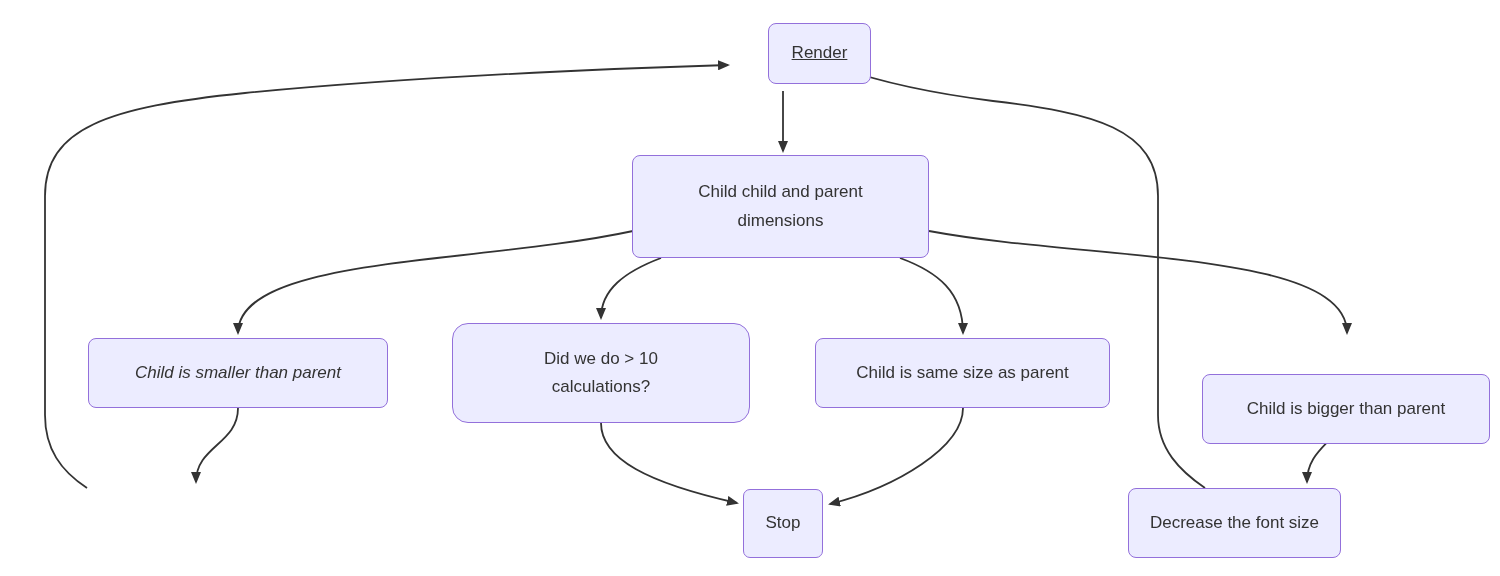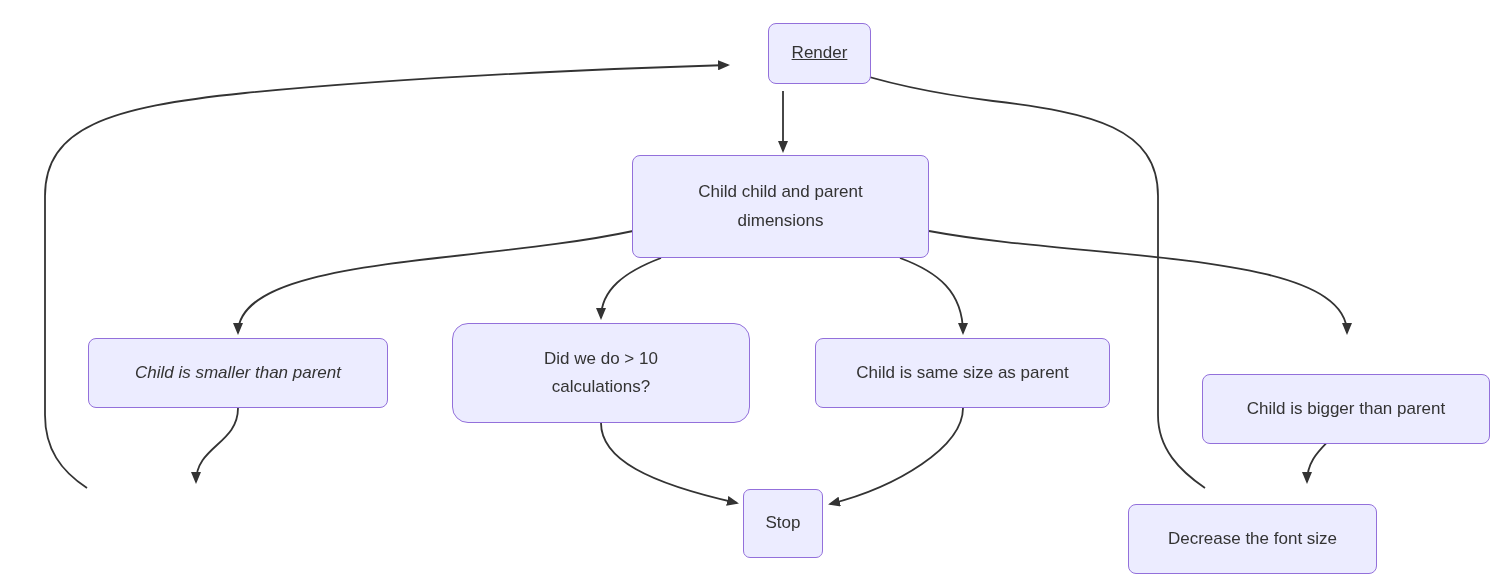--- a/index.html
+++ b/index.html
@@ -50,21 +50,21 @@
   }
   
   #node-render      { left: 768px;  top: 23px;  width: 103px; height: 61px; text-decoration: underline;  }
   #node-check       { left: 632px;  top: 155px; width: 297px; height: 103px; }
   #node-smaller     { left: 88px;   top: 338px; width: 300px; height: 70px; font-style: italic;  }
   #node-calculations{ left: 452px;  top: 323px; width: 298px; height: 100px; border-radius: 16px; }
   #node-same        { left: 815px;  top: 338px; width: 295px; height: 70px;  }
   #node-bigger      { left: 1202px; top: 338px; width: 288px; height: 70px; margin-top: 36px;  }
   #node-increase    { left: 22px;   top: 488px; width: 240px; height: 70px;  }
   #node-stop        { left: 743px;  top: 489px; width: 80px;  height: 69px; border-radius: 7px;  }
-  #node-decrease    { left: 1128px; top: 488px; width: 249px; height: 70px; margin-top: 16px;  }
+  #node-decrease    { left: 1128px; top: 488px; width: 213px; height: 70px;  }
 </style>
 </head>
 <body>
 
 <div class="canvas">
 
   <svg class="edge-layer" width="1500" height="576" viewBox="0 0 1500 576">
     <defs>
       <marker id="arrowhead" viewBox="0 0 12 10" markerUnits="userSpaceOnUse" markerWidth="12" markerHeight="10" refX="10" refY="5" orient="auto">
         <path class="arrow-fill" d="M0,0 L12,5 L0,10 z"></path>

